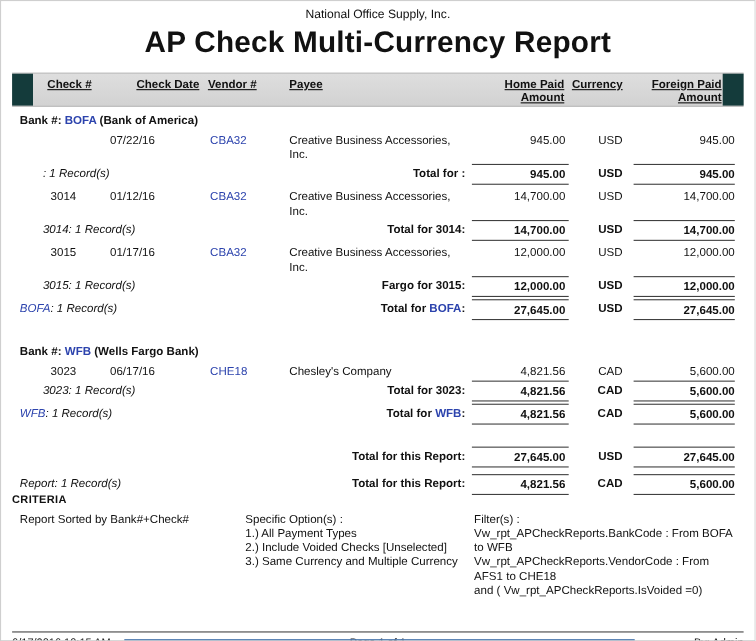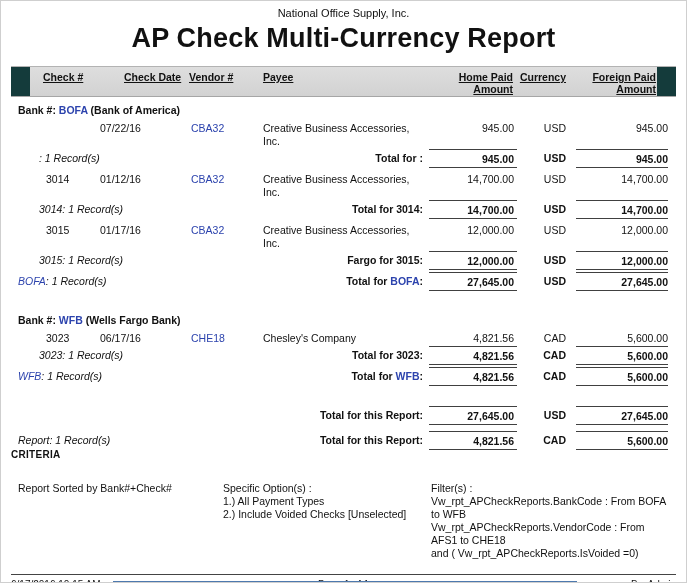--- a/index.html
+++ b/index.html
@@ -58,21 +58,21 @@
   }
   .bh{ padding-right:3px; }
   .bf{ margin-right:10px; padding-right:0; }
 
   .rpt-totals{ margin-top:20px; }
   .rpt-totals .row{ margin-bottom:6px; }
 
   
   .criteria{ position:absolute; left:10px; right:10px; top:448px; font-size:10.5px; }
   .crit-head{ font-size:10px; font-weight:bold; letter-spacing:.3px; }
-  .crit-row{ display:flex; margin-top:22px; line-height:13px; }
+  .crit-row{ display:flex; margin-top:6px; line-height:13px; }
   .crit-col1{ width:212px; padding-left:7px; box-sizing:border-box; }
   .crit-col2{ width:208px; }
   .crit-col3{ flex:1; }
 
   
   .footer{
     position:absolute; left:10px; right:10px; top:573px;
     border-top:1px solid #444; padding-top:4px;
     display:flex; font-size:10px;
   }
@@ -242,20 +242,21 @@
   </div>
 
   <div class="criteria">
     <div class="crit-head">CRITERIA</div>
     <div class="crit-row">
       <div class="crit-col1">Report Sorted by Bank#+Check#</div>
       <div class="crit-col2">
         <div>Specific Option(s) :</div>
         <div>1.) All Payment Types</div>
         <div>2.) Include Voided Checks [Unselected]</div>
+        <div>3.) Same Currency and Multiple Currency</div>
       </div>
       <div class="crit-col3">
         <div>Filter(s) :</div>
         <div>Vw_rpt_APCheckReports.BankCode :  From BOFA</div>
         <div>to WFB</div>
         <div>Vw_rpt_APCheckReports.VendorCode :  From</div>
         <div>AFS1 to CHE18</div>
         <div> and ( Vw_rpt_APCheckReports.IsVoided =0)</div>
       </div>
     </div>

